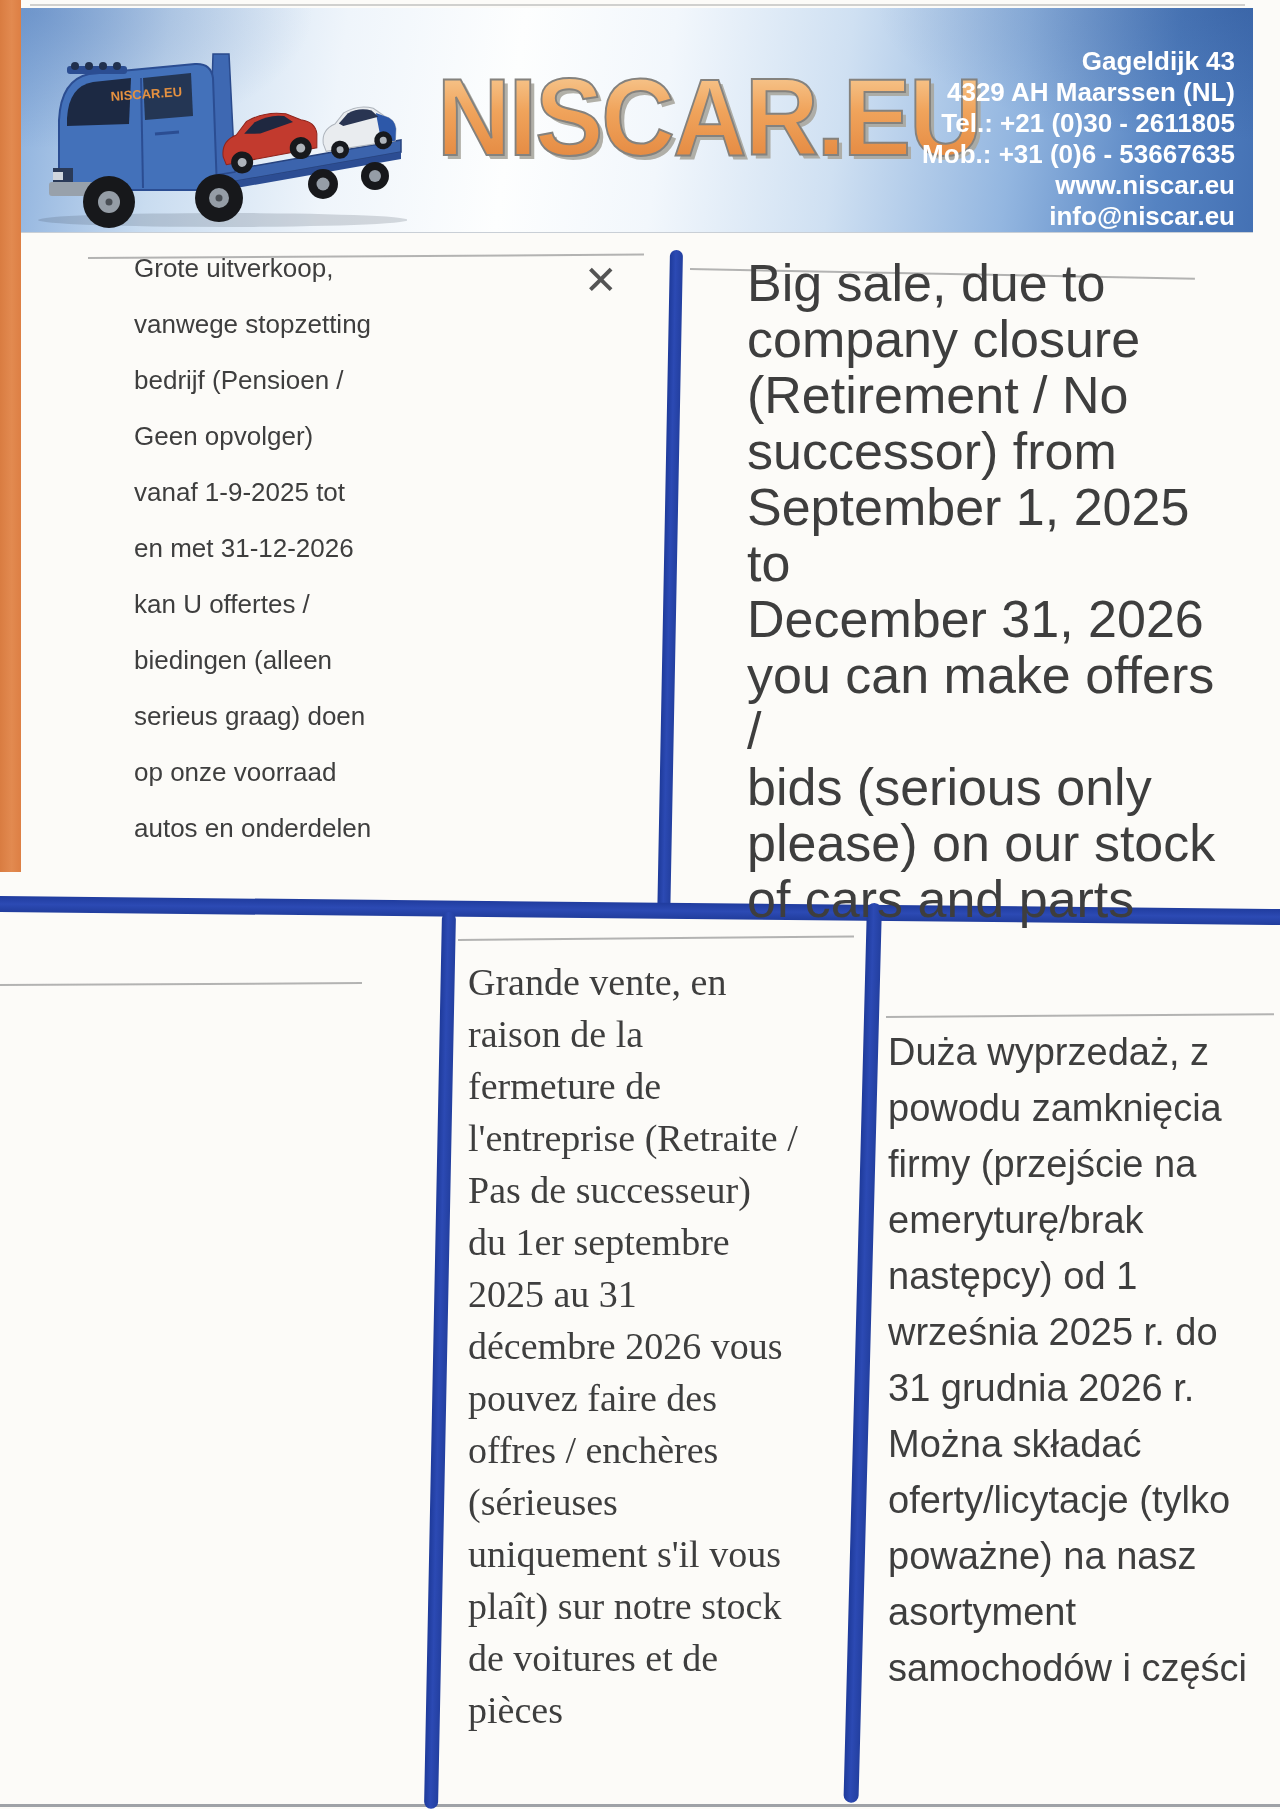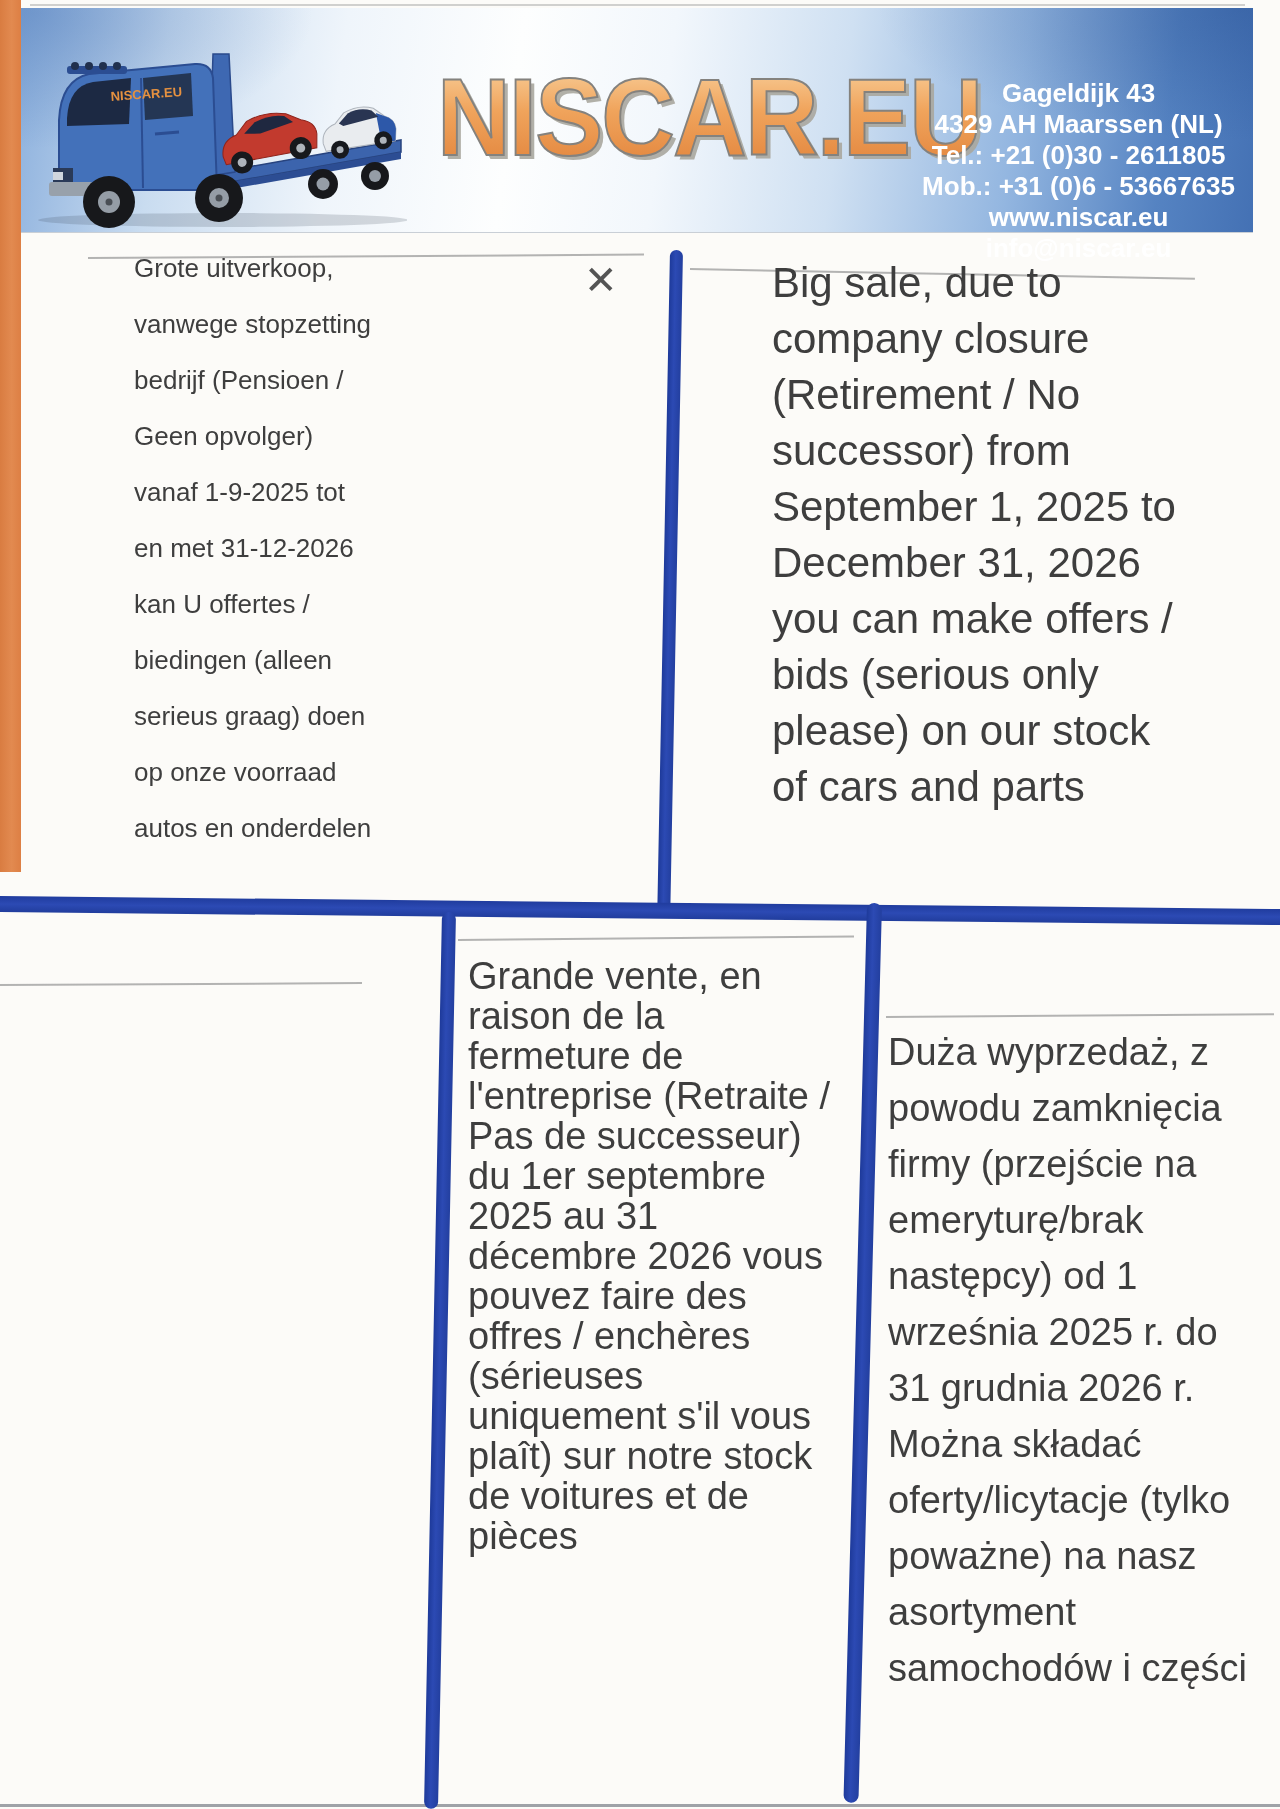--- a/index.html
+++ b/index.html
@@ -21,22 +21,22 @@
       radial-gradient(ellipse 430px 210px at 1% 2%, rgba(68,112,178,.42), transparent 65%),
       linear-gradient(98deg,#8cb0dd 0%,#c9dcf0 12%,#eff5fb 26%,#fdfefe 40%,#f2f7fc 52%,#cfe0f2 66%,#93b6e0 80%,#5583c2 92%,#4471b4 100%);
     border-bottom:1px solid #c9cfd6;
   }
   .logo-svg{position:absolute;left:408px;top:44px;}
   .tagline{
     position:absolute;left:350px;top:170px;width:650px;text-align:center;
     font-size:26.5px;font-weight:700;color:#2f3438;letter-spacing:.4px;
   }
   .contact{
-    position:absolute;right:18px;top:38px;text-align:center;
-    color:#ffffff;font-weight:700;font-size:26px;line-height:31px;margin-top:32px;
+    position:absolute;right:18px;top:38px;text-align:right;
+    color:#ffffff;font-weight:700;font-size:26px;line-height:31px;
   }
   .truck-svg{position:absolute;left:2px;top:14px;}
   
   .edge{position:absolute;background:#9b9b9b;height:2px;opacity:.75;transform-origin:left center;}
   .edge-top{left:30px;top:4px;width:1215px;opacity:.45;}
   .edge-nl{left:88px;top:257px;width:556px;transform:rotate(-.35deg);}
   .edge-en{left:690px;top:268px;width:505px;transform:rotate(1.1deg);}
   .edge-de{left:0;top:984px;width:362px;transform:rotate(-.3deg);}
   .edge-fr{left:458px;top:939px;width:396px;transform:rotate(-.5deg);}
   .edge-pl{left:886px;top:1016px;width:388px;transform:rotate(-.4deg);}
@@ -52,23 +52,23 @@
   .hbar{
     position:absolute;left:-4px;top:896px;width:1292px;height:16px;border-radius:4px;
     transform-origin:left center;transform:rotate(.58deg);
     background:linear-gradient(to bottom,#203c9e,#2c4ab4 50%,#213d9d);
   }
   
   .notice{
     position:absolute;white-space:pre-line;color:#3e3e3e;
   }
   .notice-nl{left:134px;top:240px;width:500px;font-size:26px;line-height:56px;}
-  .notice-en{left:747px;top:255px;width:470px;font-size:42px;line-height:56px;margin-left:25px;}
+  .notice-en{left:747px;top:255px;width:470px;font-size:52px;line-height:56px;}
   .notice-de{left:8px;top:996px;width:420px;font-size:36px;line-height:56px;}
-  .notice-fr{left:468px;top:956px;width:400px;font-size:38px;line-height:40px;}
+  .notice-fr{left:468px;top:956px;width:400px;font-size:38px;line-height:52px;font-family:Liberation Serif, serif;}
   .notice-pl{left:888px;top:1024px;width:400px;font-size:38px;line-height:56px;}
   
   .close-btn{
     position:absolute;left:584px;top:260px;
     background:none;border:none;padding:0;cursor:pointer;
     font-size:40px;line-height:40px;color:#545454;
     font-family:"DejaVu Sans",sans-serif;
   }
 </style>
 </head>

